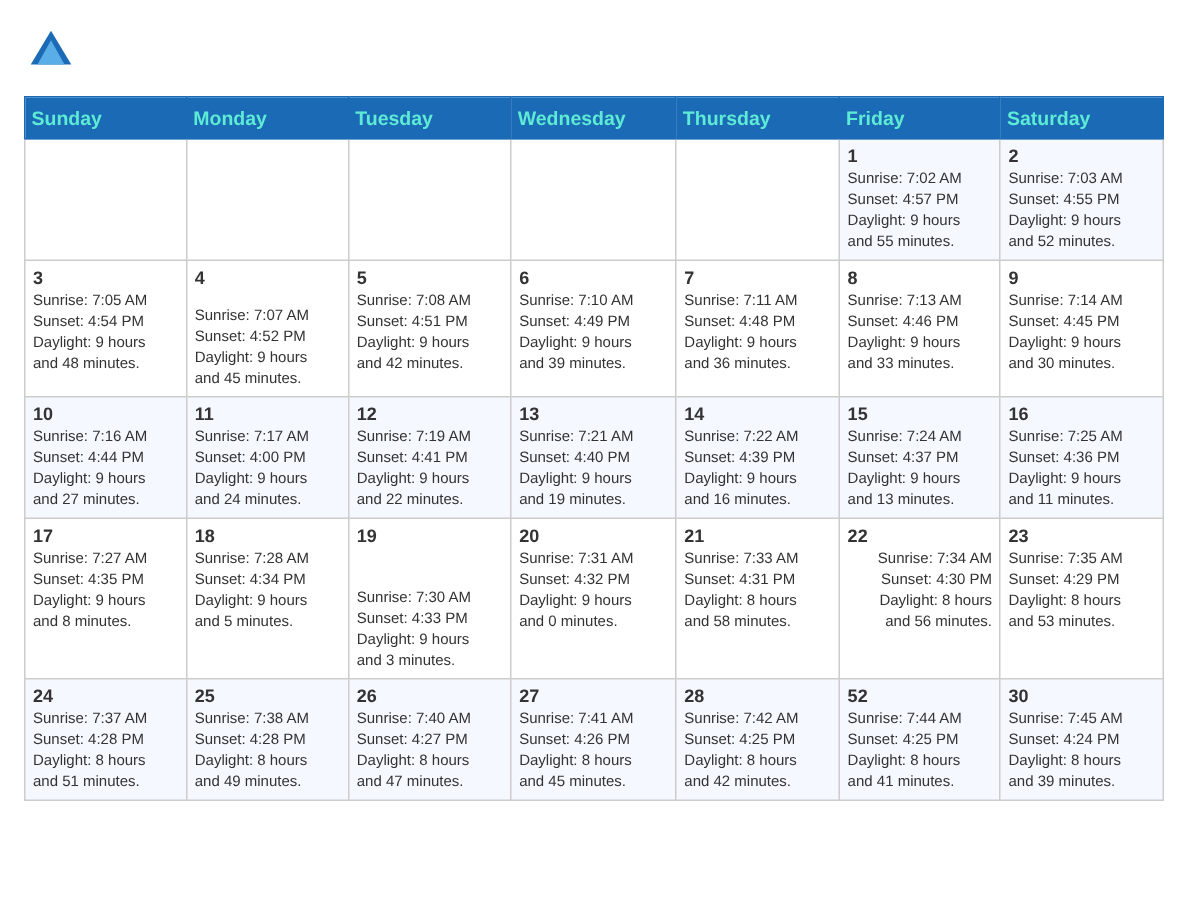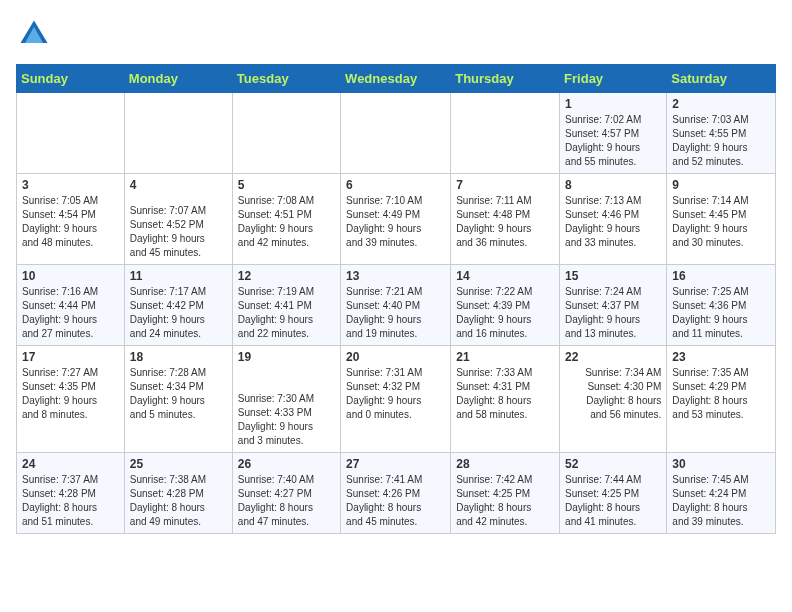--- a/index.html
+++ b/index.html
@@ -51,21 +51,21 @@
     .subtitle {
       font-size: 14px;
       color: #555;
     }
     table {
       width: 100%;
       border-collapse: collapse;
     }
     thead tr th {
       background: #1a6ab5;
-      color: #bef264;
+      color: #5eead4;
       font-size: 13px;
       font-weight: bold;
       padding: 6px 4px;
       text-align: left;
       border: 1px solid #1a6ab5;
     }
     tbody tr td {
       border: 1px solid #ccc;
       vertical-align: top;
       padding: 4px 5px;
@@ -205,21 +205,21 @@
         <td>
           <span class="day-num">10</span>
           <div class="day-info" style="white-space: pre-line;">Sunrise: 7:16 AM
 Sunset: 4:44 PM
 Daylight: 9 hours
 and 27 minutes.</div>
         </td>
         <td>
           <span class="day-num">11</span>
           <div class="day-info" style="white-space: pre-line;">Sunrise: 7:17 AM
-Sunset: 4:42 PM
+Sunset: 4:00 PM
 Daylight: 9 hours
 and 24 minutes.</div>
         </td>
         <td>
           <span class="day-num">12</span>
           <div class="day-info" style="white-space: pre-line;">Sunrise: 7:19 AM
 Sunset: 4:41 PM
 Daylight: 9 hours
 and 22 minutes.</div>
         </td>

